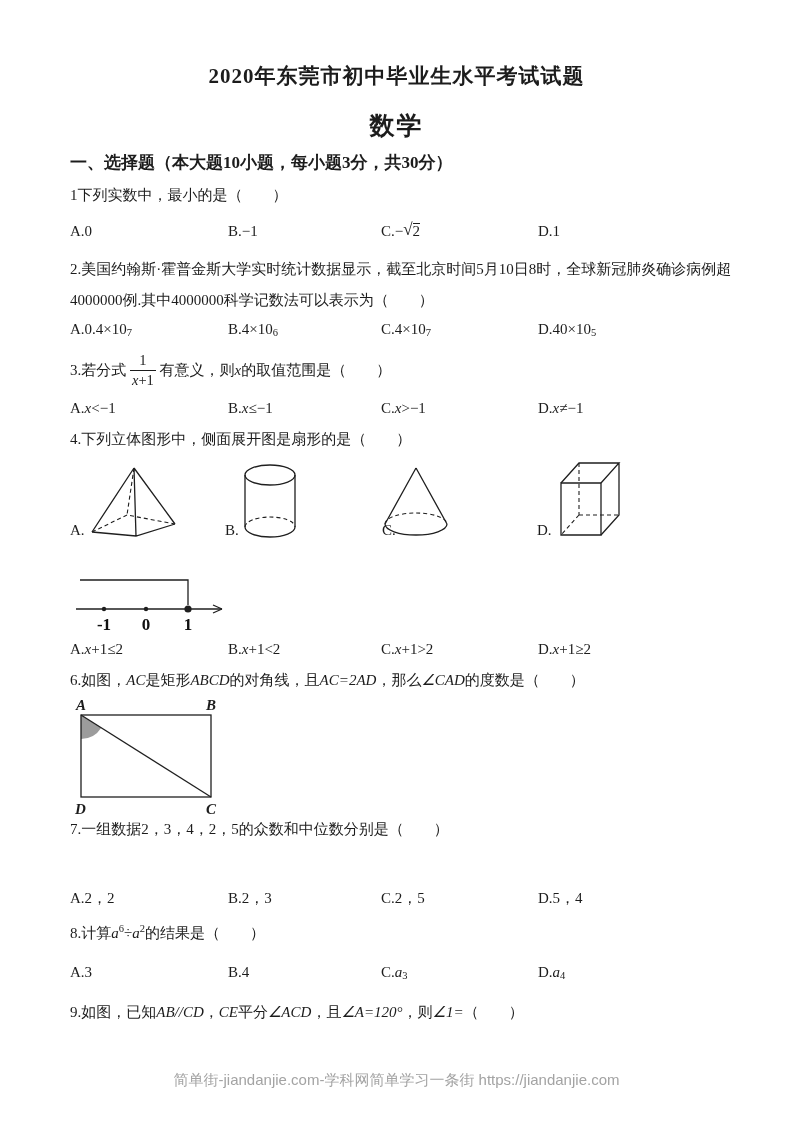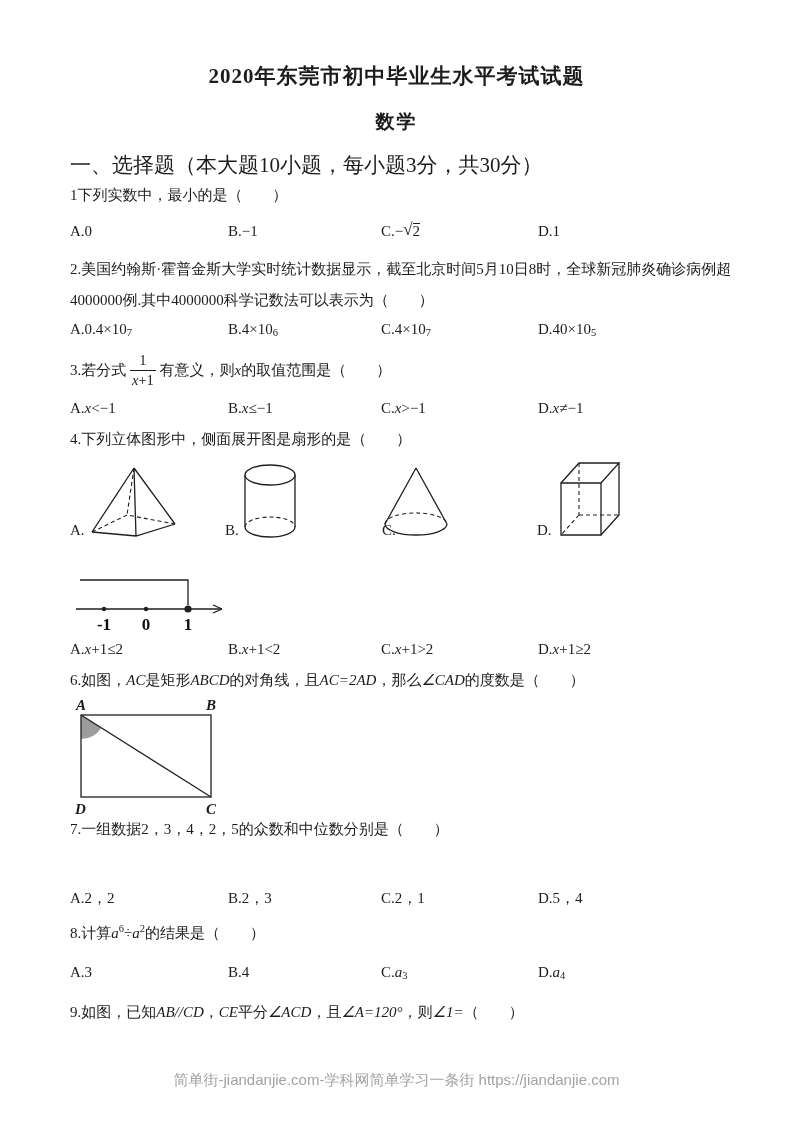--- a/index.html
+++ b/index.html
@@ -5,22 +5,22 @@
   * { margin:0; padding:0; box-sizing:border-box; }
   html,body { background:#e8e8e8; }
   .page {
     position:relative; width:793px; height:1122px; margin:0 auto;
     background:#ffffff; overflow:hidden;
     font-family:"Liberation Serif", serif; color:#1c1c1c;
   }
   .abs { position:absolute; }
   .center { left:0; width:793px; text-align:center; }
   .title { font-size:21px; font-weight:bold; letter-spacing:1px; }
-  .subject { font-size:19px; font-weight:bold; letter-spacing:2px; }
-  .section { left:70px; font-size:21px; font-weight:normal; }
+  .subject { font-size:25px; font-weight:bold; letter-spacing:2px; }
+  .section { left:70px; font-size:17px; font-weight:bold; }
   .stem { left:70px; font-size:15px; white-space:nowrap; }
   .wrap2 { left:70px; width:668px; font-size:15px; line-height:31px; white-space:normal; }
   .opts { position:absolute; left:70px; display:flex; font-size:15px; }
   .opt { display:inline-flex; align-items:flex-end; white-space:nowrap; }
   .opt:nth-child(1){ width:158px; }
   .opt:nth-child(2){ width:153px; }
   .opt:nth-child(3){ width:157px; }
   .mi { font-style:italic; font-family:"Liberation Serif", serif; }
   .sup { font-size:10.5px; vertical-align:6px; }
   .sqrt-sign { font-size:17px; }
@@ -212,21 +212,21 @@
 
   <div class="abs stem" style="top:820px">7.一组数据2，3，4，2，5的众数和中位数分别是（　　）</div>
   <div class="abs opts" style="top:889px">
     <span class="opt">
         <span>A.2，2</span>
       </span>
     <span class="opt">
         <span>B.2，3</span>
       </span>
     <span class="opt">
-        <span>C.2，1</span>
+        <span>C.2，5</span>
       </span>
     <span class="opt">
         <span>D.5，4</span>
       </span>
   </div>
 
   <div class="abs stem" style="top:923px">
     <span>8.计算</span><span class="mi">a</span><span class="sup">6</span><span>÷</span><span class="mi">a</span><span class="sup">2</span><span>的结果是（　　）</span>
   </div>
   <div class="abs opts" style="top:964px">

